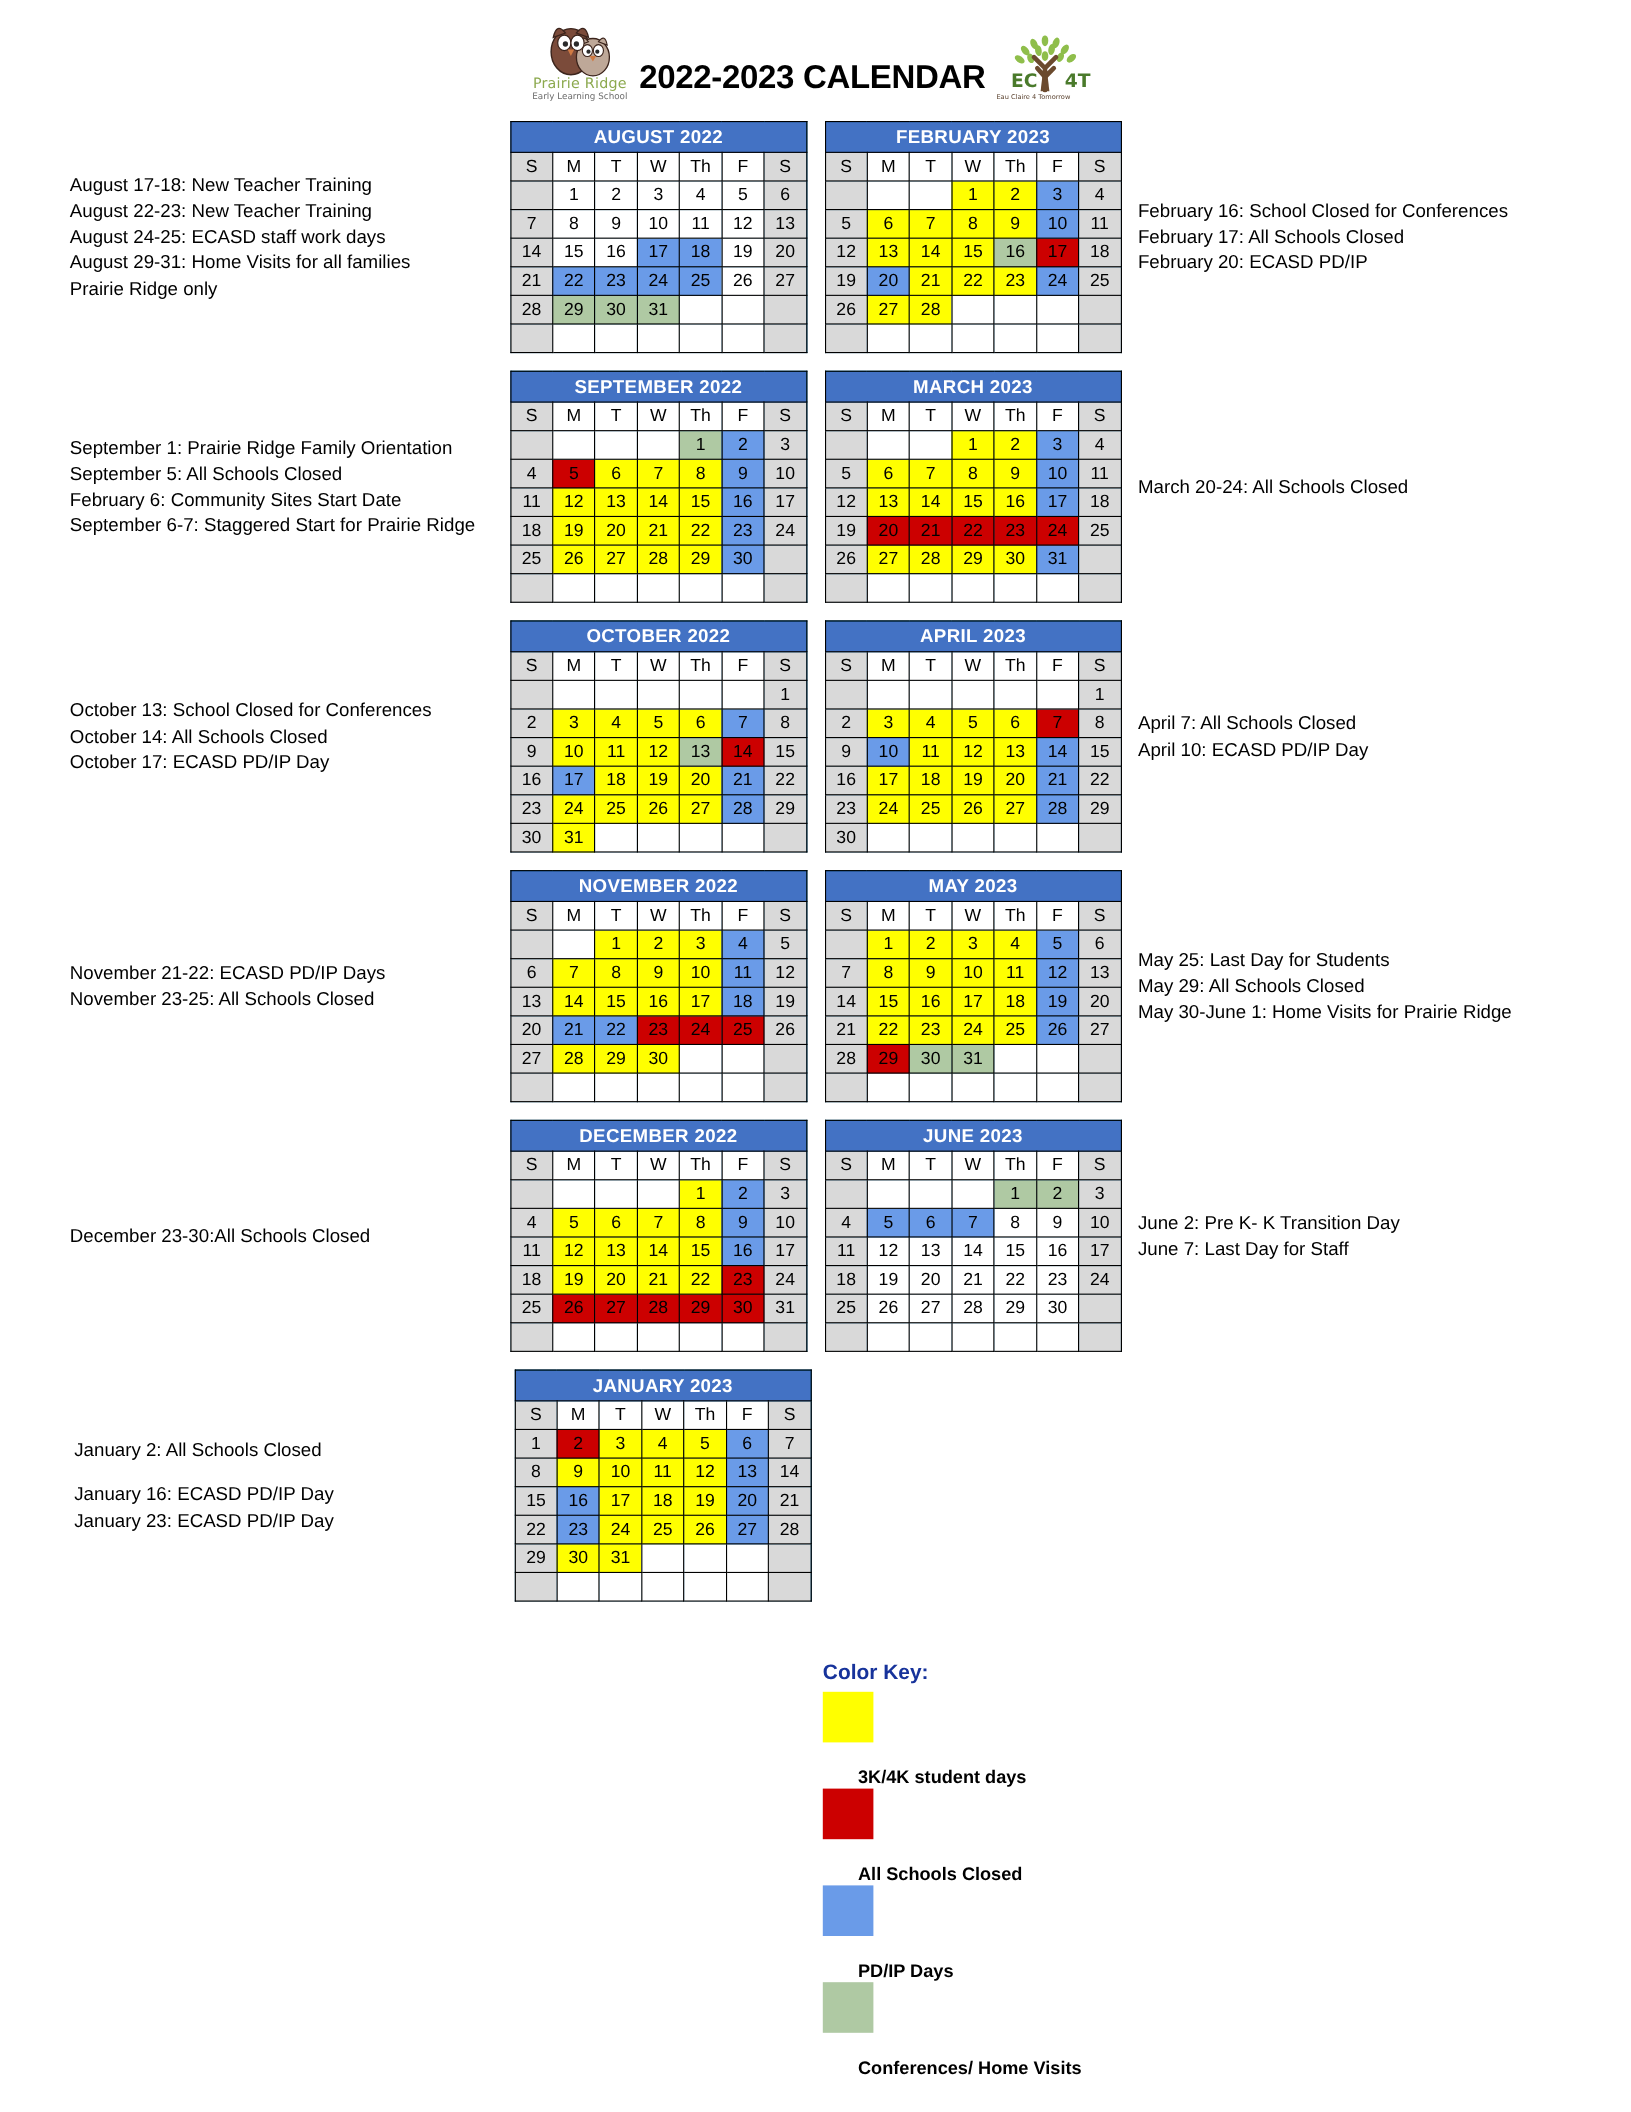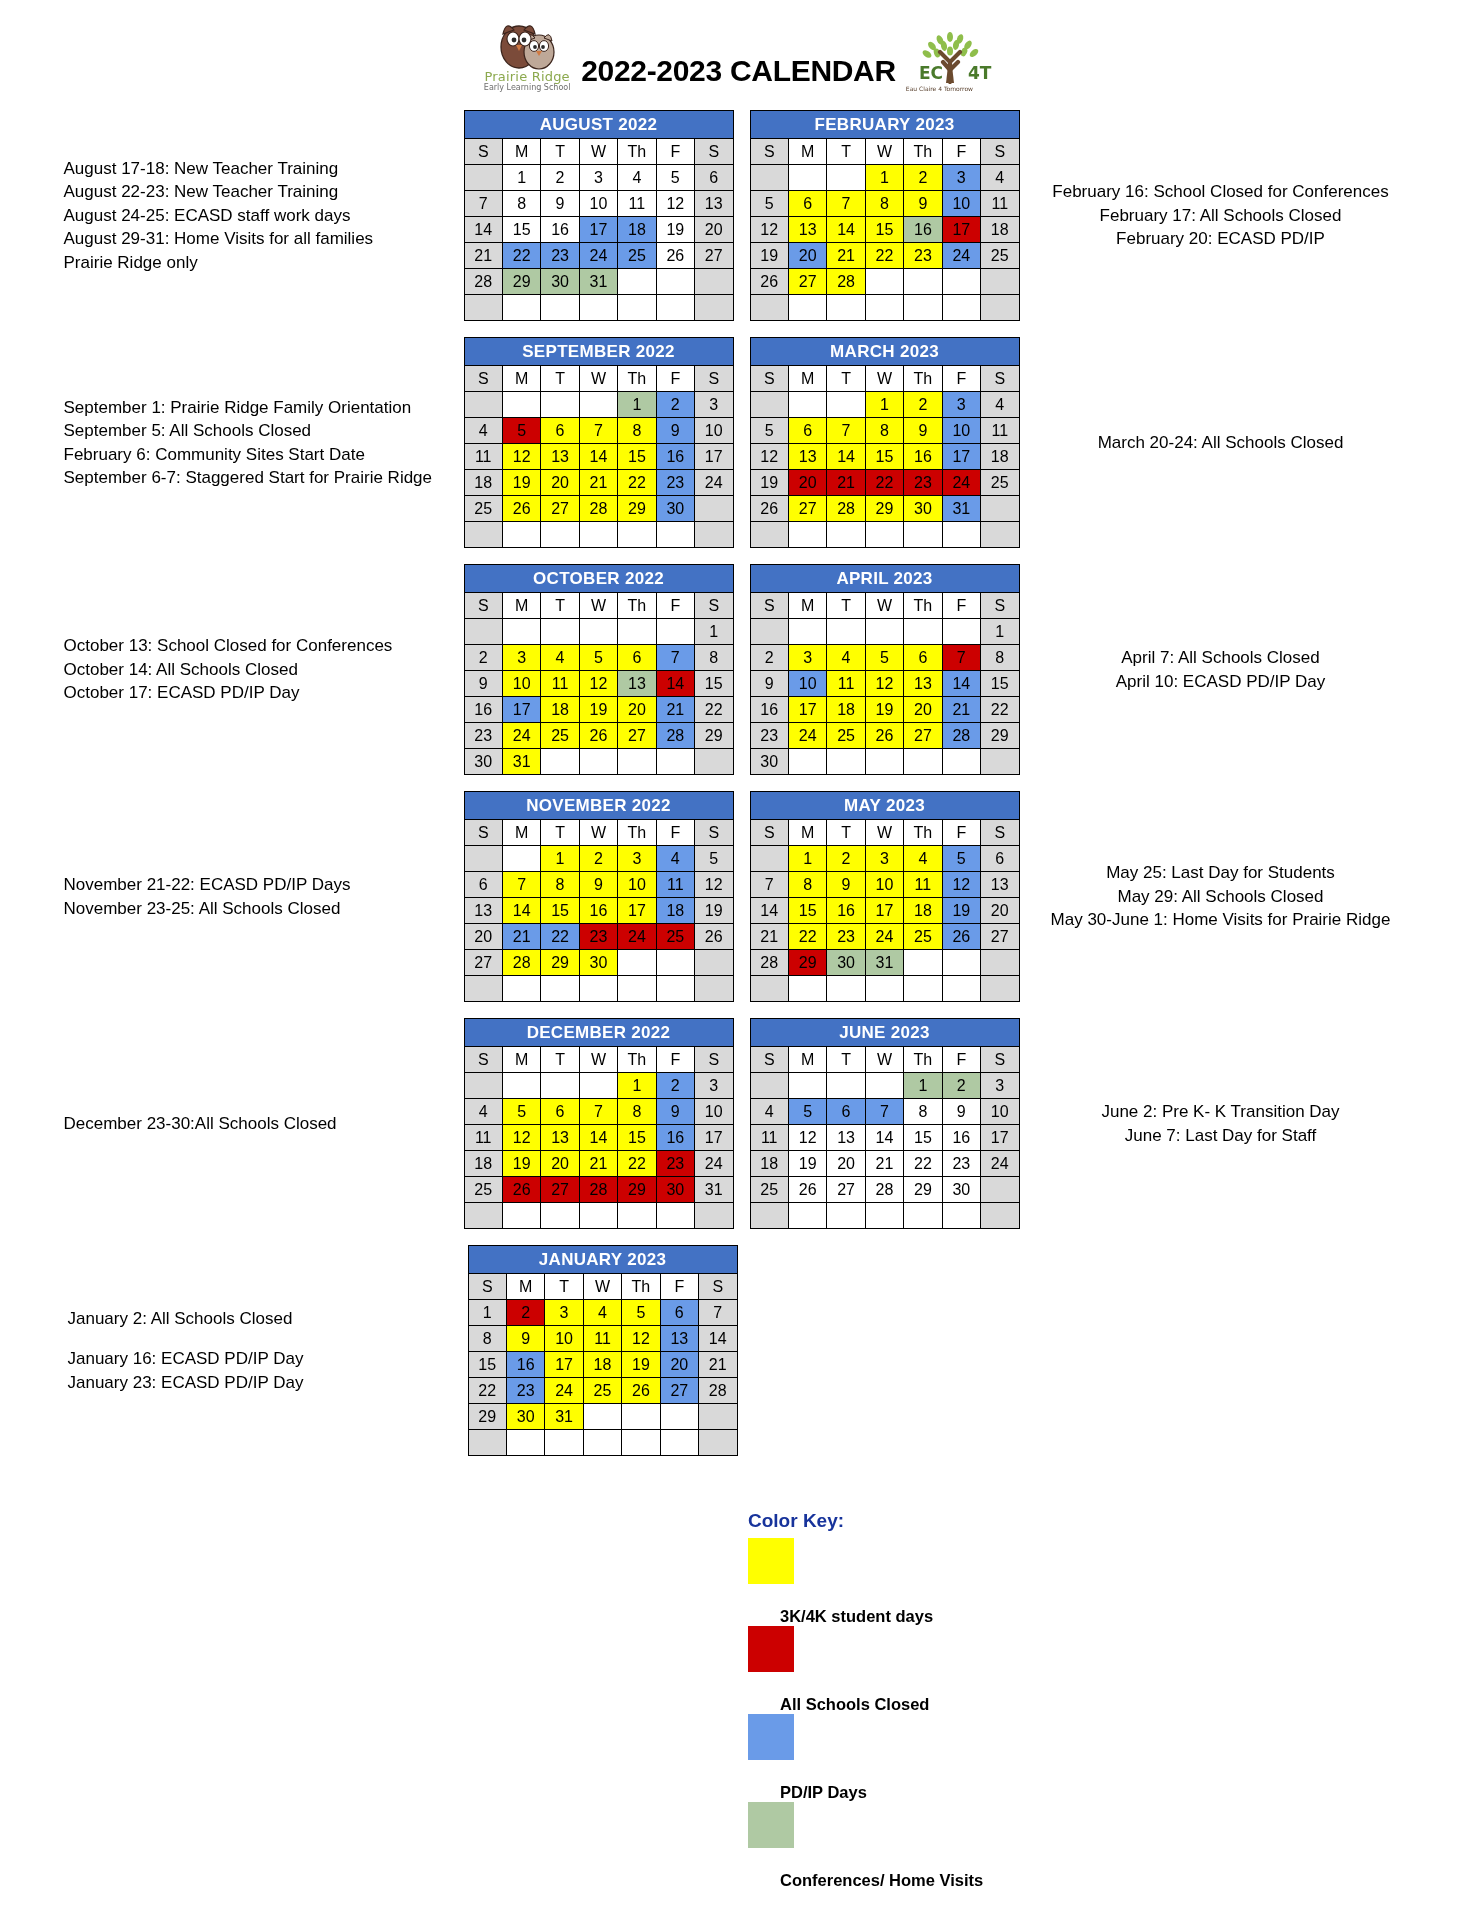--- a/index.html
+++ b/index.html
@@ -64,21 +64,21 @@
   }
   .notes {
     width: 400px;
     font-size: 17px;
     line-height: 1.38;
     text-align: left;
     padding-right: 8px;
     box-sizing: border-box;
     align-self: center;
   }
-  .notes.right { text-align: center; padding-right: 0; padding-left: 2px; }
+  .notes.right { text-align: left; padding-right: 0; padding-left: 15px; }
   .notes .blank { display:block; height: 17px; }
 
   .cal-pair { display: flex; gap: 16px; }
 
   table.cal {
     border-collapse: collapse;
     table-layout: fixed;
     width: 270px;
     background: #0369a1;
   }

